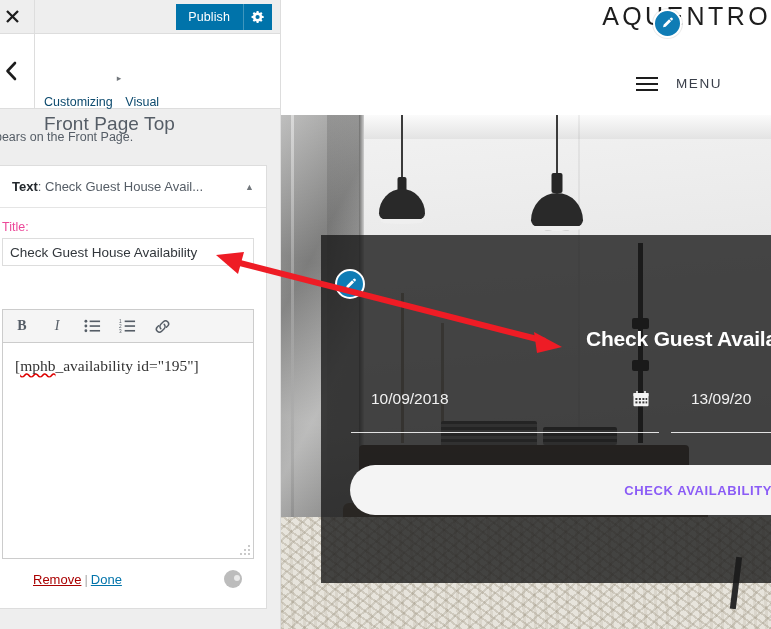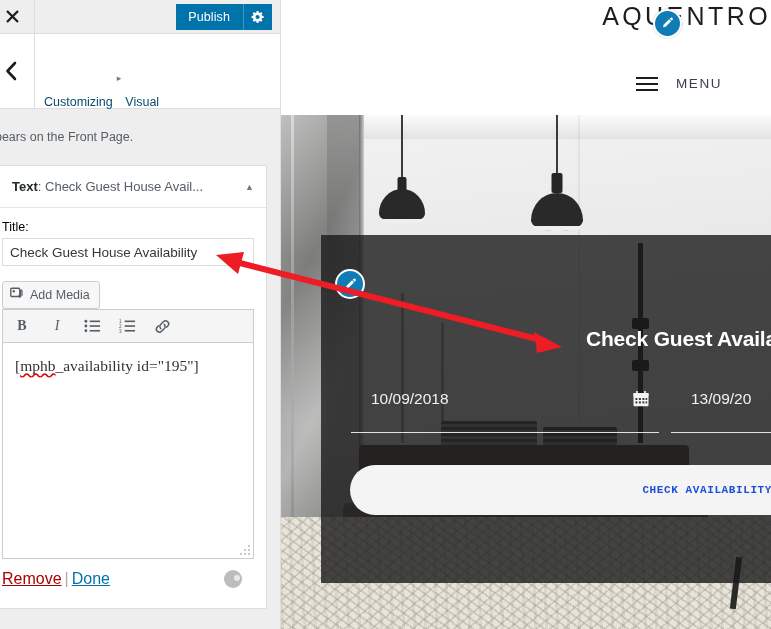--- a/index.html
+++ b/index.html
@@ -105,21 +105,21 @@
   }
   .widget-head .wh-text {
     flex: 1; font-size: 13px; color: #555d66;
     white-space: nowrap; overflow: hidden; margin-left: 10px;
   }
   .widget-head .wh-text b { color: #23282d; font-weight: 700; }
   .widget-head .chev { color: #72777c; font-size: 9px; }
 
   .widget-body { padding: 12px 12px 10px 13px; background: #fff; }
 
-  .fld-label { font-size: 12.5px; color: #000000; margin-bottom: 4px; }
+  .fld-label { font-size: 12.5px; color: #ec4899; margin-bottom: 4px; }
   .title-input {
     width: 100%; height: 28px;
     border: 1px solid #ddd; background: #fff;
     font-family: "Liberation Sans", sans-serif;
     font-size: 13.5px; color: #32373c;
     padding: 0 7px; outline: none;
   }
 
   
   .ed-toprow {
@@ -176,21 +176,21 @@
   .resize-grip {
     position: absolute; right: 2px; bottom: 2px;
     width: 12px; height: 12px; cursor: nwse-resize;
   }
 
   
   .widget-foot {
     display: flex; align-items: center; justify-content: space-between;
     padding: 11px 12px 10px 0;
   }
-  .foot-links { font-size: 16px; color: #555d66; }
+  .foot-links { font-size: 13px; color: #555d66; margin-left: 31px; }
   .foot-links a { cursor: pointer; }
   .lnk-remove { color: #a00; text-decoration: underline; }
   .lnk-done { color: #0073aa; text-decoration: underline; }
   .foot-pipe { color: #aaa; padding: 0 3px; }
   .spinner-dot {
     width: 18px; height: 18px; border-radius: 50%;
     background: #bcbcbc; position: relative;
   }
   .spinner-dot::after {
     content: ""; position: absolute; right: 2px; top: 5px;
@@ -364,22 +364,22 @@
     color: #ffffff; opacity: .95;
   }
   .check-btn {
     position: absolute; left: 29px; top: 230px;
     width: 470px; height: 50px;
     background: #f4f4f4; border-radius: 25px;
     display: flex; align-items: center; justify-content: flex-end;
     padding-right: 48px; cursor: pointer;
   }
   .check-btn span {
-    font-size: 11px; font-weight: 700; letter-spacing: .6px;
-    color: #1d4ed8; font-family: Liberation Mono, monospace;
+    font-size: 13px; font-weight: 700; letter-spacing: .6px;
+    color: #8b5cf6; font-family: Liberation Sans, sans-serif;
   }
   .hero-edit {
     position: absolute; left: 14px; top: 34px;
     width: 30px; height: 30px; border-radius: 50%;
     background: #0f7cb5; border: 2px solid #fff;
     display: flex; align-items: center; justify-content: center;
     cursor: pointer; z-index: 4;
   }
 
   
@@ -415,51 +415,41 @@
       <svg width="14" height="20" viewBox="0 0 14 20" aria-hidden="true">
         <path d="M11 2 L3.5 10 L11 18" stroke="#1d1d1d" stroke-width="2.6" fill="none" stroke-linecap="round" stroke-linejoin="round"></path>
       </svg>
     </div>
     <div class="cz-titles">
       <div class="cz-crumb">
         <a>Customizing</a>
         <span class="sep">▸</span>
         <a>Visual</a>
       </div>
+      <div class="cz-panel-title">Front Page Top</div>
     </div>
   </div>
 
   <div class="cz-desc">ppears on the Front Page.</div>
 
   <div class="widget-box">
 
     <div class="widget-head">
       <div class="wh-text">
         <b>Text</b><span>:</span>
         <span>Check Guest House Avail...</span>
       </div>
       <span class="chev">▲</span>
     </div>
 
     <div class="widget-body">
       <div class="fld-label">Title:</div>
       <input class="title-input" type="text" value="Check Guest House Availability" style="">
 
       <div class="ed-toprow">
-        <div class="addmedia">
-          <span>
-            <svg width="15" height="15" viewBox="0 0 20 20" aria-hidden="true">
-              <rect x="1" y="3" width="12" height="11" rx="1.5" fill="none" stroke="#555d66" stroke-width="1.8"></rect>
-              <circle cx="5" cy="7" r="1.6" fill="#555d66"></circle>
-              <path d="M14 13 V6.5 a1 1 0 0 1 2 0 V13" fill="none" stroke="#555d66" stroke-width="1.6"></path>
-              <circle cx="13.2" cy="13.4" r="2.1" fill="#555d66"></circle>
-            </svg>
-          </span>
-          <span>Add Media</span>
-        </div>
       </div>
 
       <div class="mce-toolbar">
         <div class="mce-btn b">B</div>
         <div class="mce-btn i">I</div>
         <div class="mce-btn">
           <svg width="17" height="14" viewBox="0 0 18 14" aria-hidden="true">
             <circle cx="2" cy="2" r="1.5" fill="#555d66"></circle>
               <rect x="6" y="1.2" width="11" height="1.7" fill="#555d66"></rect>
             <circle cx="2" cy="7" r="1.5" fill="#555d66"></circle>

